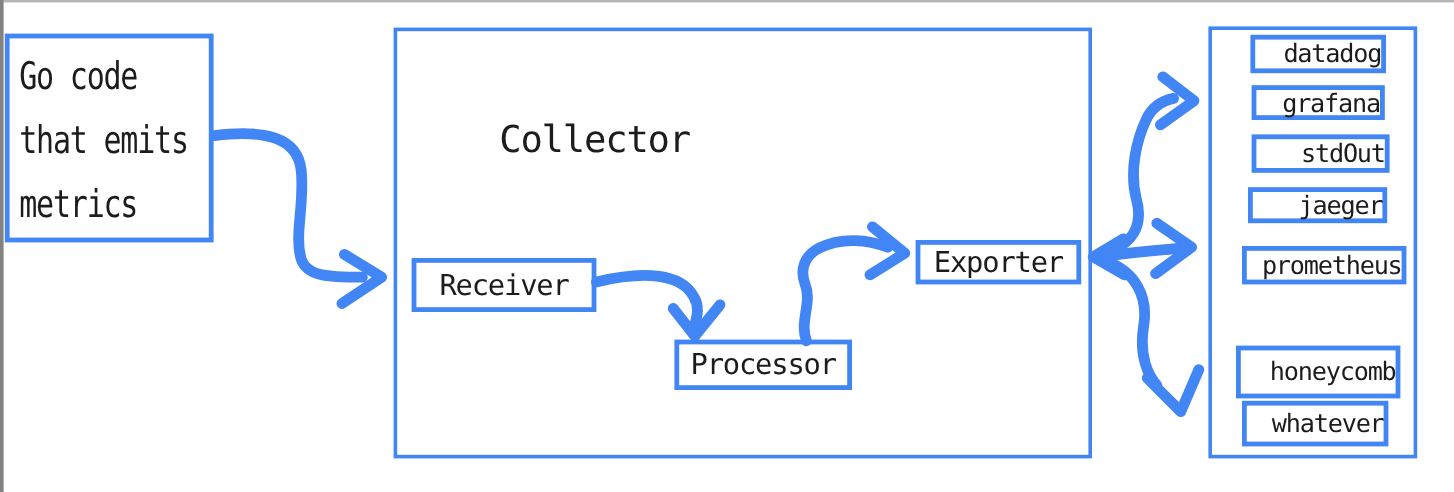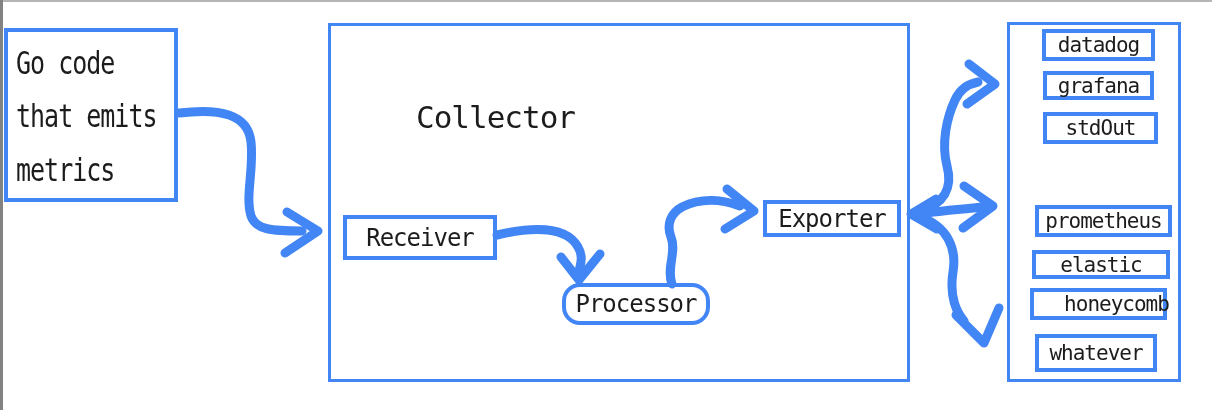--- a/index.html
+++ b/index.html
@@ -56,42 +56,42 @@
   }
   .stage {
     position: absolute;
     background: #ffffff;
     border: 4px solid var(--accent);
     display: flex; align-items: center; justify-content: center;
     font-size: 24px;
     letter-spacing: -1px;
   }
   .stage.receiver  { left: 12px;  top: 189px; width: 154px; height: 45px; text-align: center; }
-  .stage.processor { left: 231px; top: 257px; width: 148px; height: 42px; border-radius: 18px; }
+  .stage.processor { left: 231px; top: 257px; width: 148px; height: 42px; }
   .stage.exporter  { left: 432px; top: 174px; width: 138px; height: 37px; align-items: center; }
   .backends-box {
     left: 1007px; top: 22px; width: 174px; height: 360px;
     border-width: 3px;
   }
   .backend-item {
     position: absolute;
     background: #ffffff;
     border: 4px solid var(--accent);
-    display: flex; align-items: center; justify-content: center;
+    display: flex; align-items: center; justify-content: flex-end;
     font-size: 21px;
     letter-spacing: -1px;
     color: var(--ink);
   }
   .bi-0 { left: 32px; top: 4px;   width: 113px; height: 32px; }
   .bi-1 { left: 33px; top: 46px;  width: 111px; height: 29px; }
   .bi-2 { left: 33px; top: 87px;  width: 115px; height: 32px; }
   .bi-3 { left: 30px; top: 131px; width: 116px; height: 30px; }
   .bi-4 { left: 25px; top: 180px; width: 137px; height: 32px; }
   .bi-5 { left: 22px; top: 225px; width: 138px; height: 29px; }
-  .bi-6 { left: 20px; top: 263px; width: 137px; height: 32px; padding-left: 36px; }
+  .bi-6 { left: 20px; top: 263px; width: 137px; height: 44px; padding-left: 36px; }
   .bi-7 { left: 25px; top: 309px; width: 122px; height: 38px; }
   svg.arrows {
     position: absolute; left: 0; top: 0;
     width: 1212px; height: 410px;
     pointer-events: none;
   }
   svg.arrows path {
     fill: none;
     stroke: var(--accent);
     stroke-width: 9;
@@ -129,25 +129,25 @@
   <div class="node backends-box">
     <div class="backend-item bi-0">
       <span>datadog</span>
     </div>
     <div class="backend-item bi-2">
       <span>stdOut</span>
     </div>
     <div class="backend-item bi-1">
       <span>grafana</span>
     </div>
+    <div class="backend-item bi-3">
+      <span>jaeger</span>
+    </div>
     <div class="backend-item bi-4">
       <span>prometheus</span>
-    </div>
-    <div class="backend-item bi-5">
-      <span>elastic</span>
     </div>
     <div class="backend-item bi-6">
       <span>honeycomb</span>
     </div>
     <div class="backend-item bi-7">
       <span>whatever</span>
     </div>
   </div>
 
   <svg class="arrows" viewBox="0 0 1212 410">

